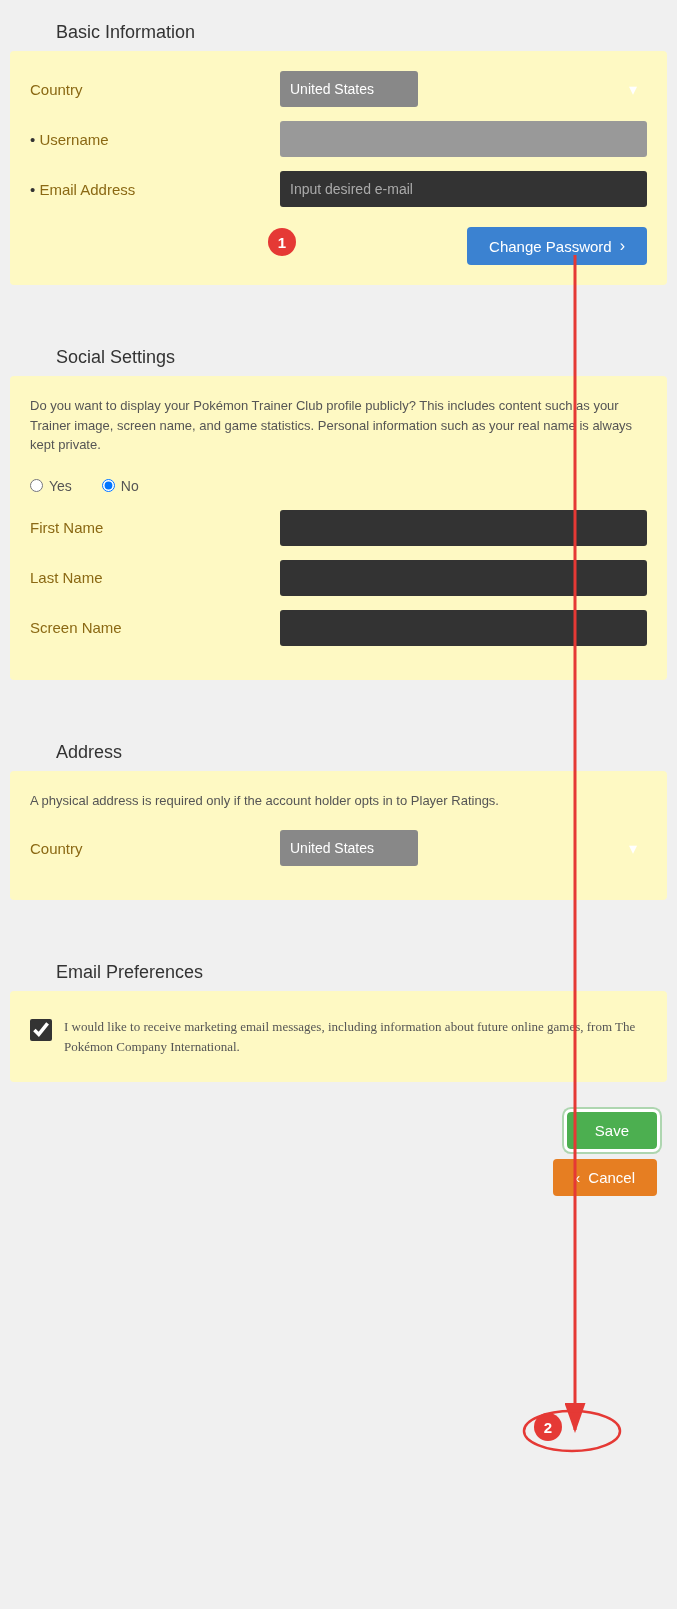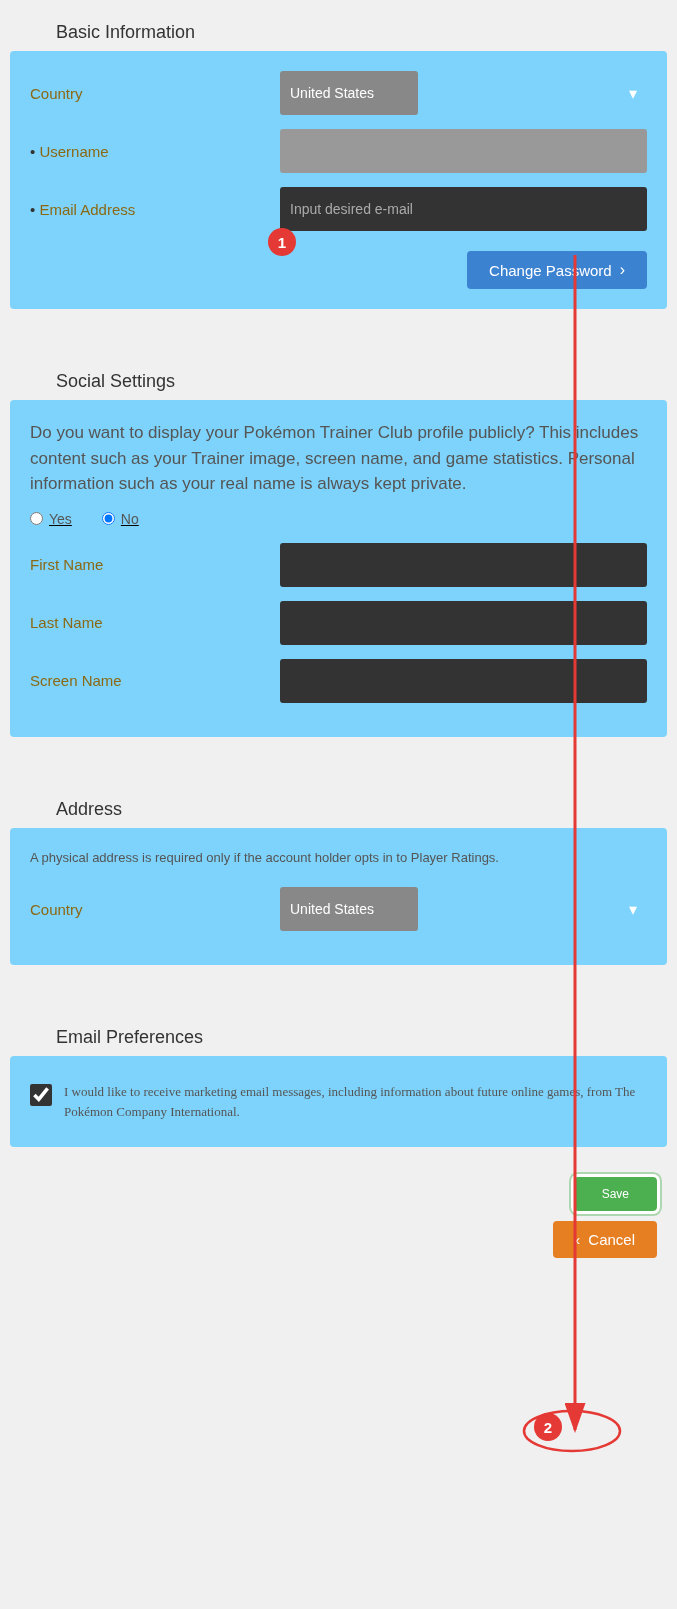--- a/index.html
+++ b/index.html
@@ -14,21 +14,21 @@
 
     .section-title {
       font-size: 18px;
       color: #333;
       font-weight: normal;
       padding: 12px 15px 8px 15px;
       margin-left: 41px;
     }
 
     .card {
-      background: #7dd3fc;
+      background: #fef9c3;
       border-radius: 4px;
       margin: 0 10px 20px 10px;
       padding: 20px;
     }
 
     .form-row {
       display: flex;
       align-items: center;
       margin-bottom: 14px;
     }
@@ -40,21 +40,21 @@
       flex-shrink: 0;
     }
 
     .form-label.required::before {
       content: '• ';
       color: #333;
     }
 
     .form-control {
       flex: 1;
-      height: 44px;
+      height: 36px;
       padding: 6px 10px;
       border: none;
       border-radius: 3px;
       font-size: 14px;
     }
 
     select.form-control {
       background: #888;
       color: #fff;
       appearance: none;
@@ -107,32 +107,31 @@
       margin-top: 6px;
     }
 
     .btn-change-password .chevron {
       font-size: 16px;
     }
 
     .clearfix::after { content: ''; display: table; clear: both; }
 
     .social-info {
-      font-size: 17px;
+      font-size: 13px;
       color: #555;
-      margin-bottom: 14px;
+      margin-bottom: 23px;
       line-height: 1.5;
     }
 
     .radio-group {
       display: flex;
       gap: 30px;
       margin-bottom: 16px;
       align-items: flex-end;
-      text-decoration: underline;
     }
 
     .radio-label {
       display: flex;
       align-items: center;
       gap: 6px;
       font-size: 14px;
       color: #555;
       cursor: pointer;
     }
@@ -178,21 +177,21 @@
       padding: 10px 20px 20px 20px;
       flex-direction: column;
       align-items: flex-end;
     }
 
     .btn-save {
       background: #4caf50;
       color: #fff;
       border: none;
       padding: 10px 28px;
-      font-size: 12px;
+      font-size: 15px;
       border-radius: 4px;
       cursor: pointer;
       position: relative;
       outline: 3px solid #fff;
       box-shadow: 0 0 0 5px rgba(76,175,80,0.4);
     }
 
     .btn-cancel {
       background: #e67e22;
       color: #fff;

